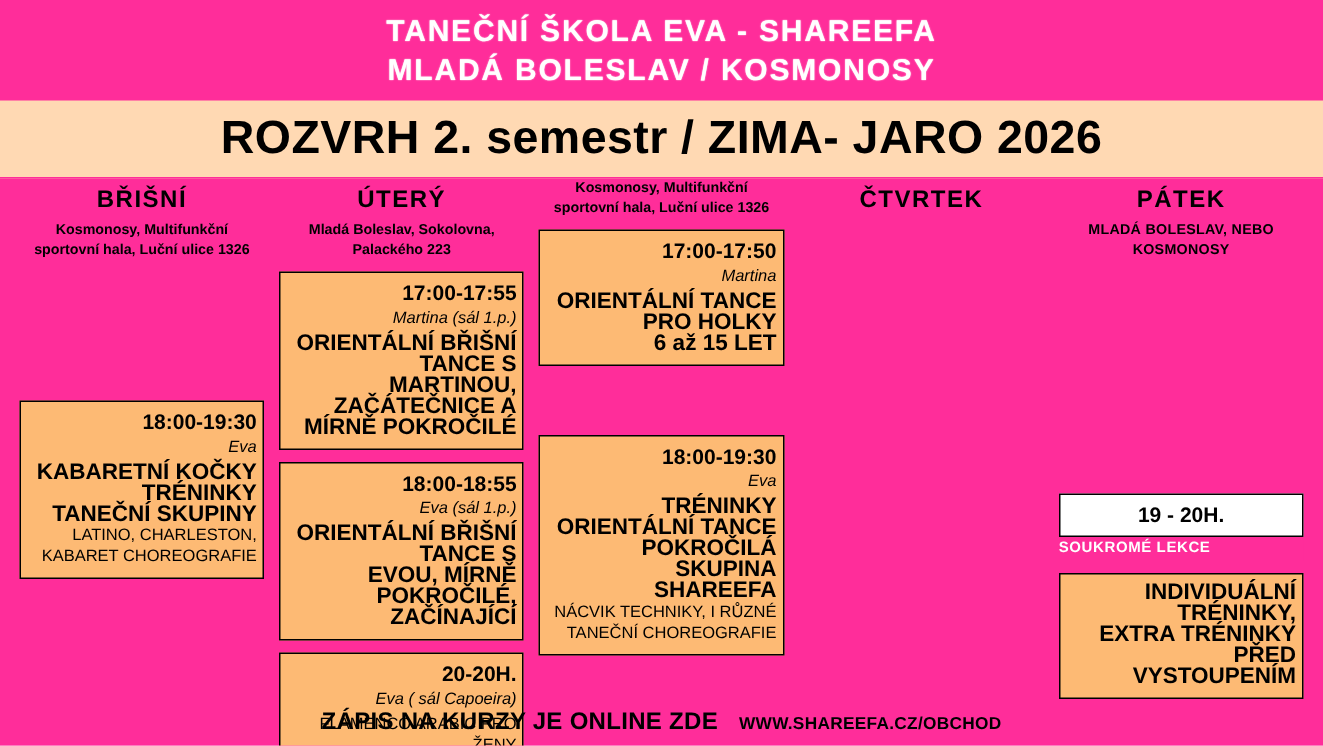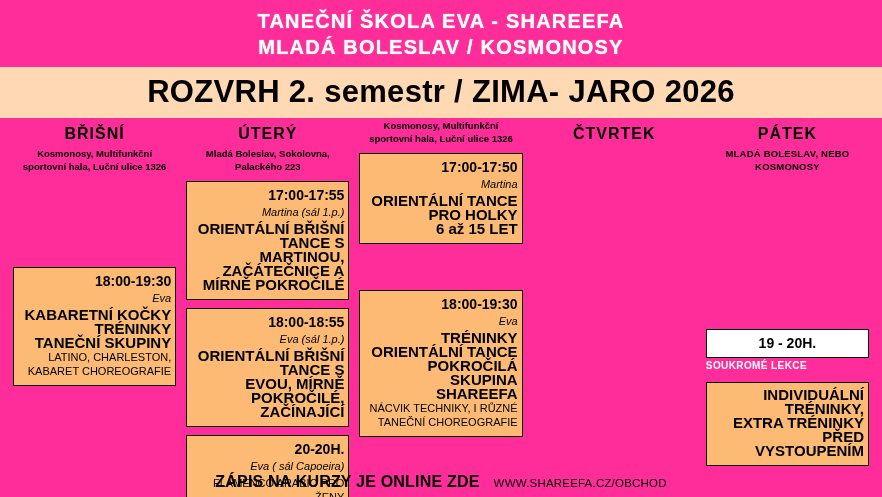--- a/index.html
+++ b/index.html
@@ -139,21 +139,21 @@
     align-items:baseline;
   }
   .foot-text{
     color:#000000;
     font-weight:bold;
     font-size:16px;
     letter-spacing:.2px;
   }
   .foot-link{
     color:#000000;
-    font-weight:normal;
+    font-weight:bold;
     font-size:11.5px;
     letter-spacing:.2px;
   }
 </style>
 </head>
 <body>
 
 <div class="page">
 
   <div class="title-band">

